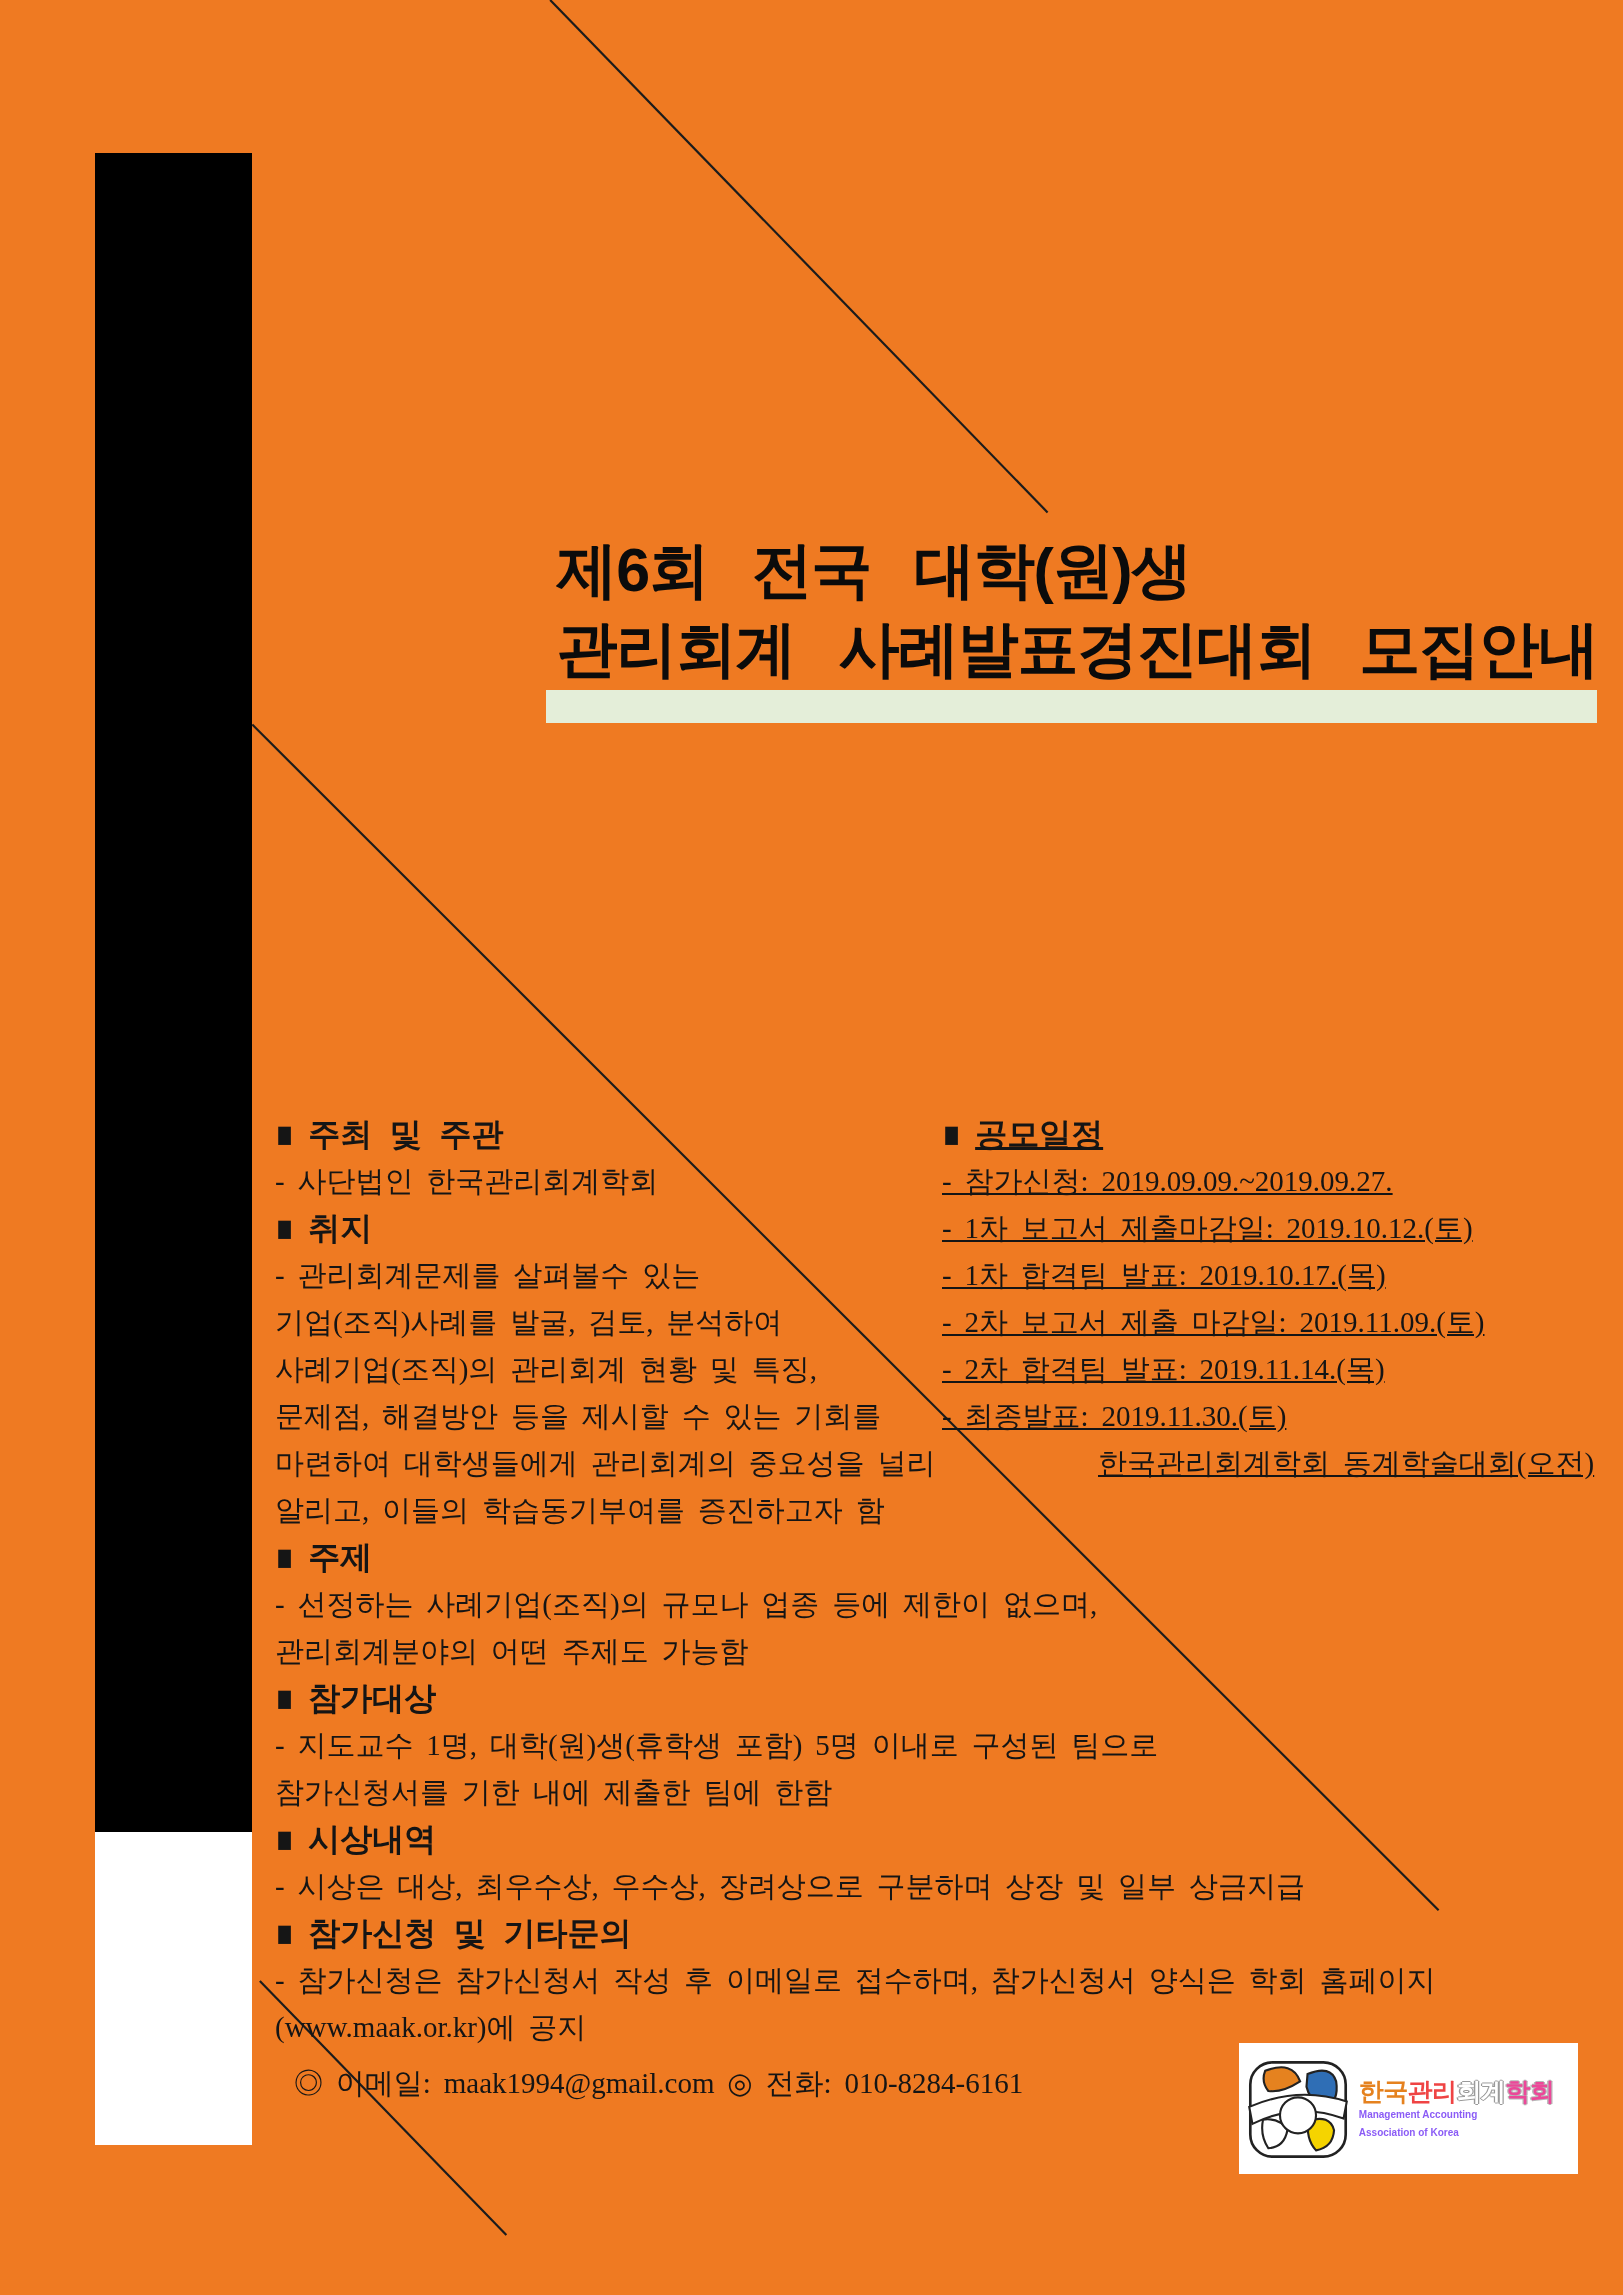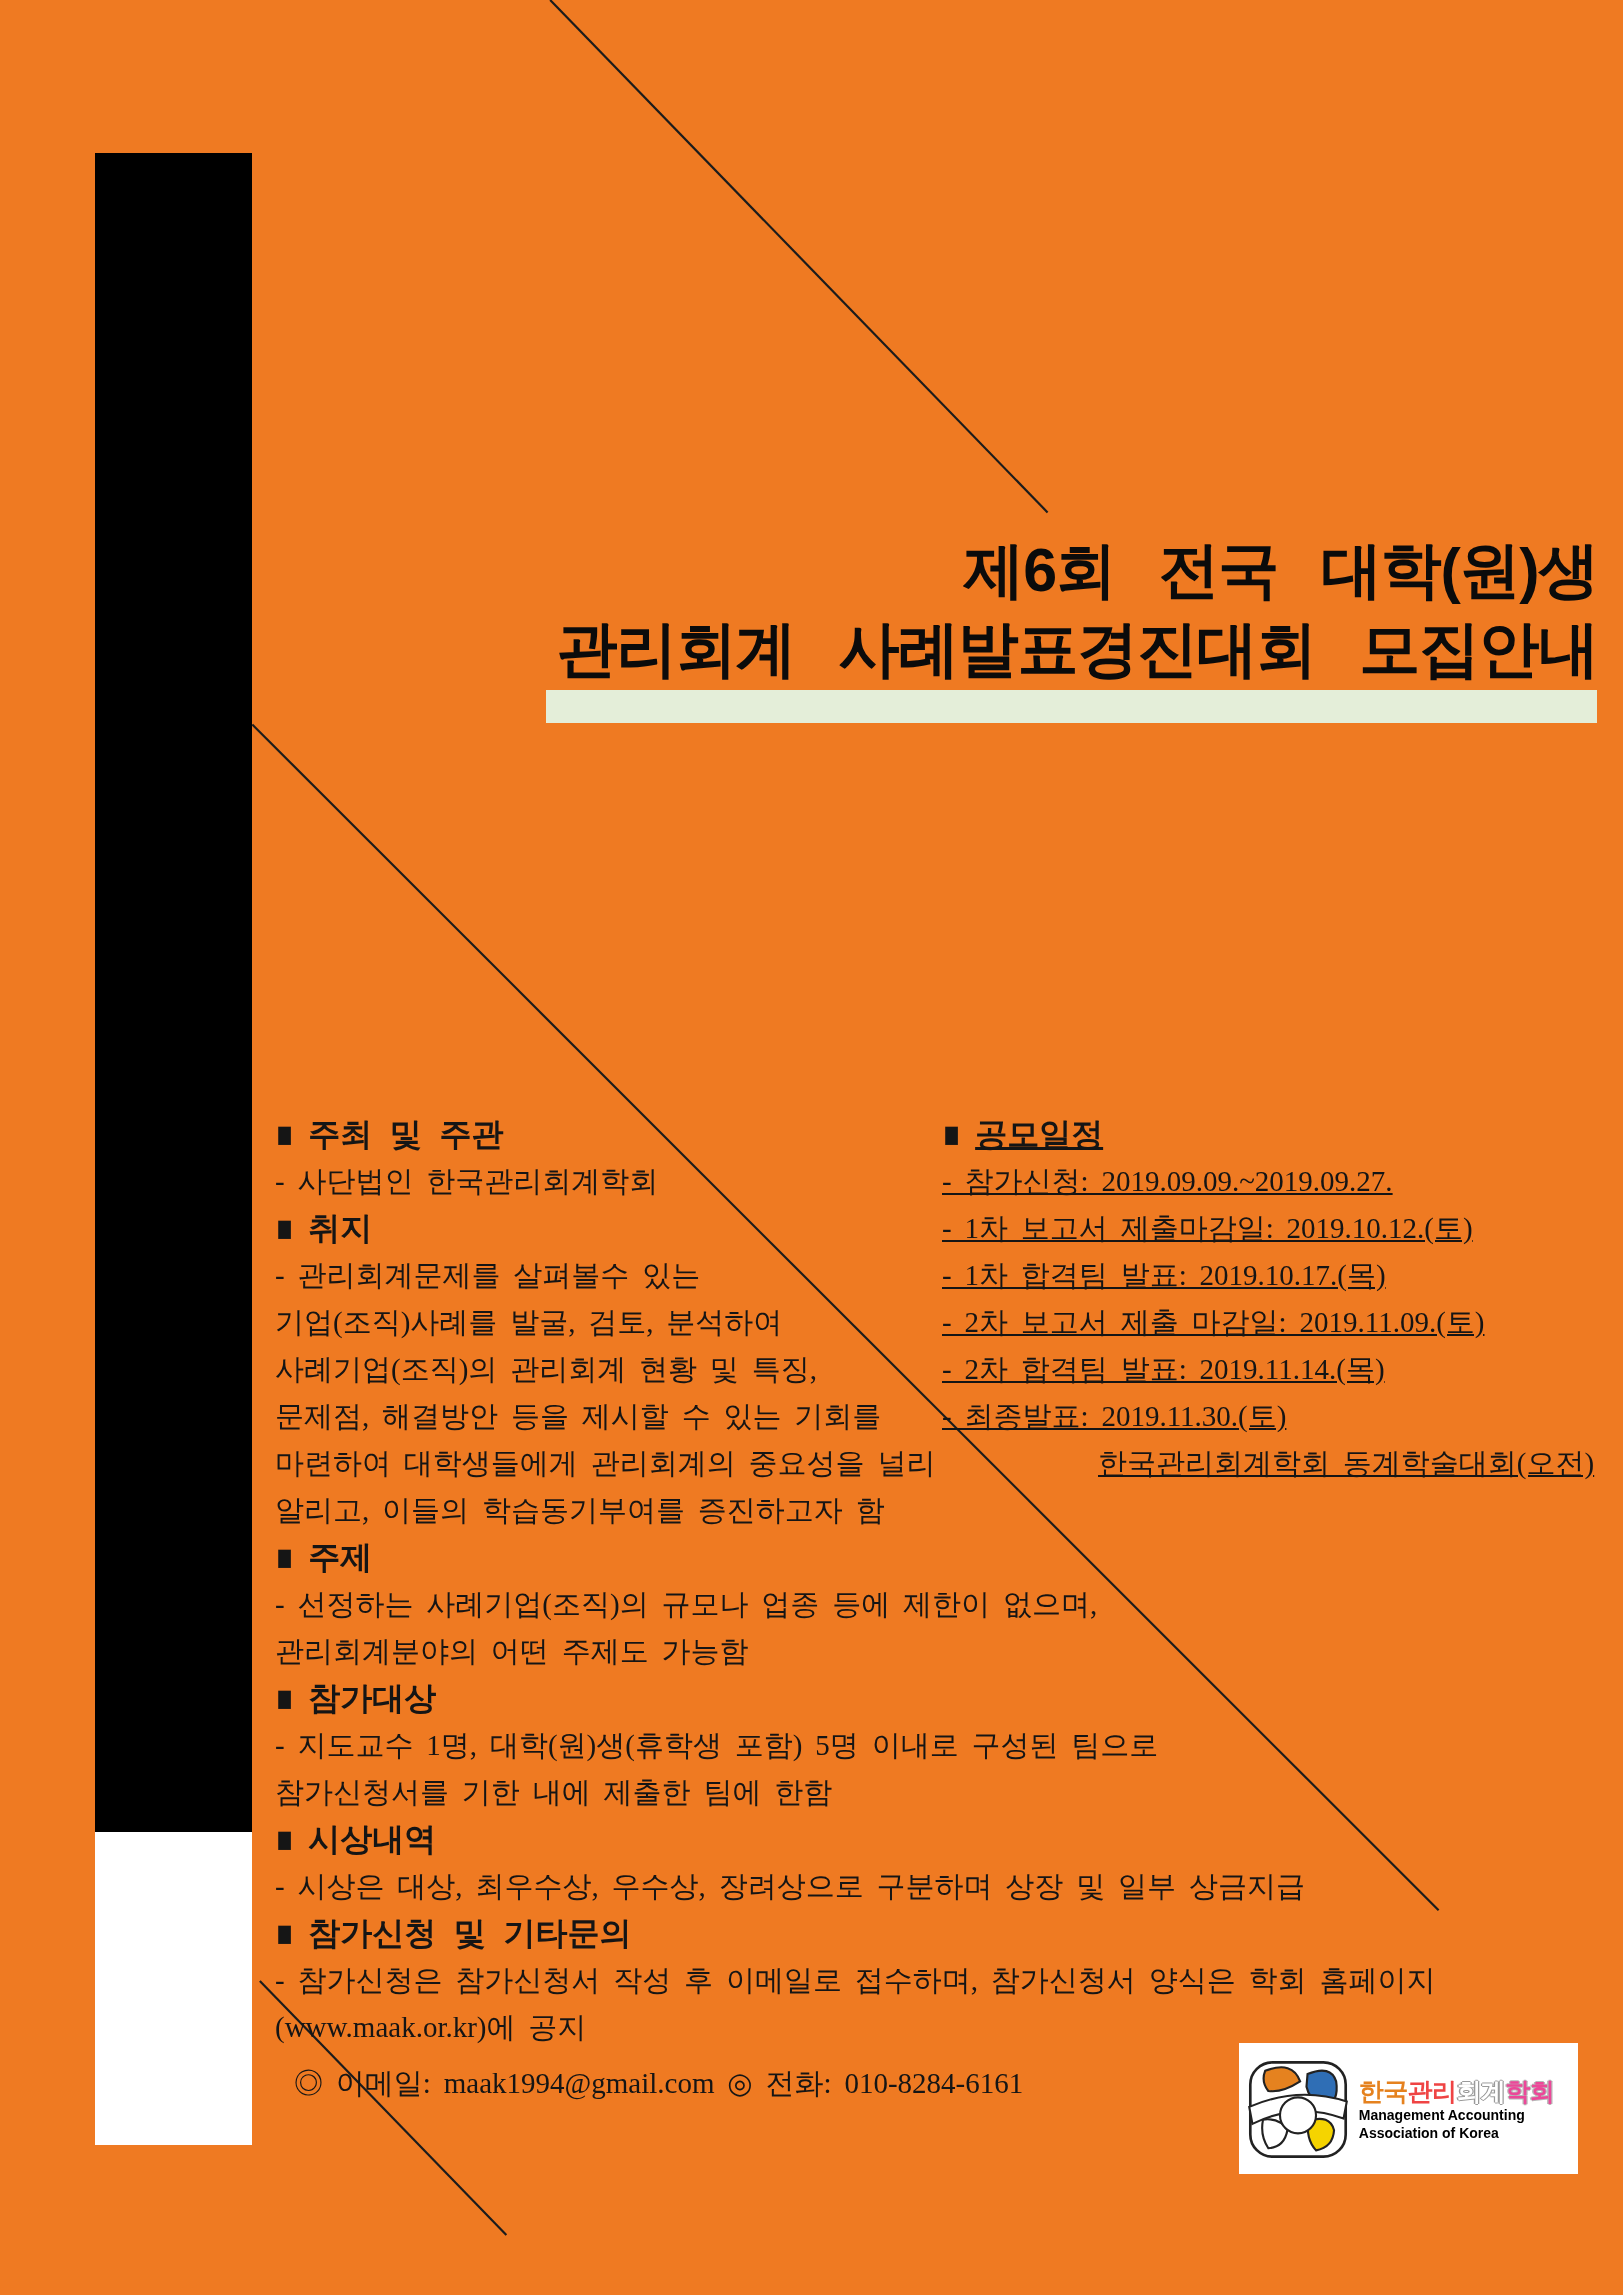--- a/index.html
+++ b/index.html
@@ -5,42 +5,42 @@
   html,body{margin:0;padding:0;background:#444;}
   .poster{
     position:relative;width:1624px;height:2295px;overflow:hidden;
     background:#EF7A22;color:#111;
     font-family:"Liberation Serif", serif;
   }
   .side-bar{position:absolute;left:95px;top:153px;width:157px;height:1679px;background:#000;}
   .side-bar-lower{position:absolute;left:95px;top:1832px;width:157px;height:313px;background:#fff;}
   .lines-svg{position:absolute;left:0;top:0;width:1624px;height:2295px;pointer-events:none;}
   .title-block{
-    position:absolute;top:531px;right:26px;text-align:right;
+    position:absolute;top:531px;right:26px;
     font-family:"Liberation Sans", sans-serif;font-weight:bold;
     font-size:61px;line-height:79px;letter-spacing:-1.3px;word-spacing:27.5px;
     color:#0b0b0b;white-space:nowrap;
   }
   .green-bar{position:absolute;left:546px;top:690px;width:1051px;height:33px;background:#E4EED9;}
   .col{position:absolute;top:1111px;font-size:29px;line-height:47px;white-space:nowrap;word-spacing:5.6px;color:#151515;}
   .col-left{left:275px;}
   .col-right{left:942px;text-decoration:underline;}
   .line{height:47px;}
   .line.header{font-family:"Liberation Sans", sans-serif;font-weight:bold;font-size:32px;word-spacing:8.8px;}
   .sq{display:inline-block;transform:scaleY(1.18) scaleX(0.82);transform-origin:center;margin-right:13.8px;}
   .line.indent{padding-left:156px;}
   .line.contact{margin-top:8.8px;padding-left:19px;}
   .logo-box{
     position:absolute;left:1239px;top:2043px;width:339px;height:131px;background:#fff;
     display:flex;align-items:center;gap:7.5px;padding:3.8px 6.3px;box-sizing:border-box;
   }
   .emblem{flex:0 0 auto;}
   .logo-text{display:flex;flex-direction:column;justify-content:center;}
   .logo-kr{font-family:"Liberation Sans", sans-serif;font-weight:bold;font-size:25px;line-height:30px;letter-spacing:-0.6px;white-space:nowrap;}
-  .logo-en{font-family:"Liberation Sans", sans-serif;font-weight:bold;font-size:14px;line-height:18px;color:#000000;white-space:nowrap;}
+  .logo-en{font-family:"Liberation Sans", sans-serif;font-weight:bold;font-size:10px;line-height:18px;color:#8b5cf6;white-space:nowrap;}
 </style>
 </head>
 <body>
 
 <div class="poster">
 
   <div class="side-bar"></div>
   <div class="side-bar-lower"></div>
 
   <svg class="lines-svg" viewBox="0 0 2595 3668">

